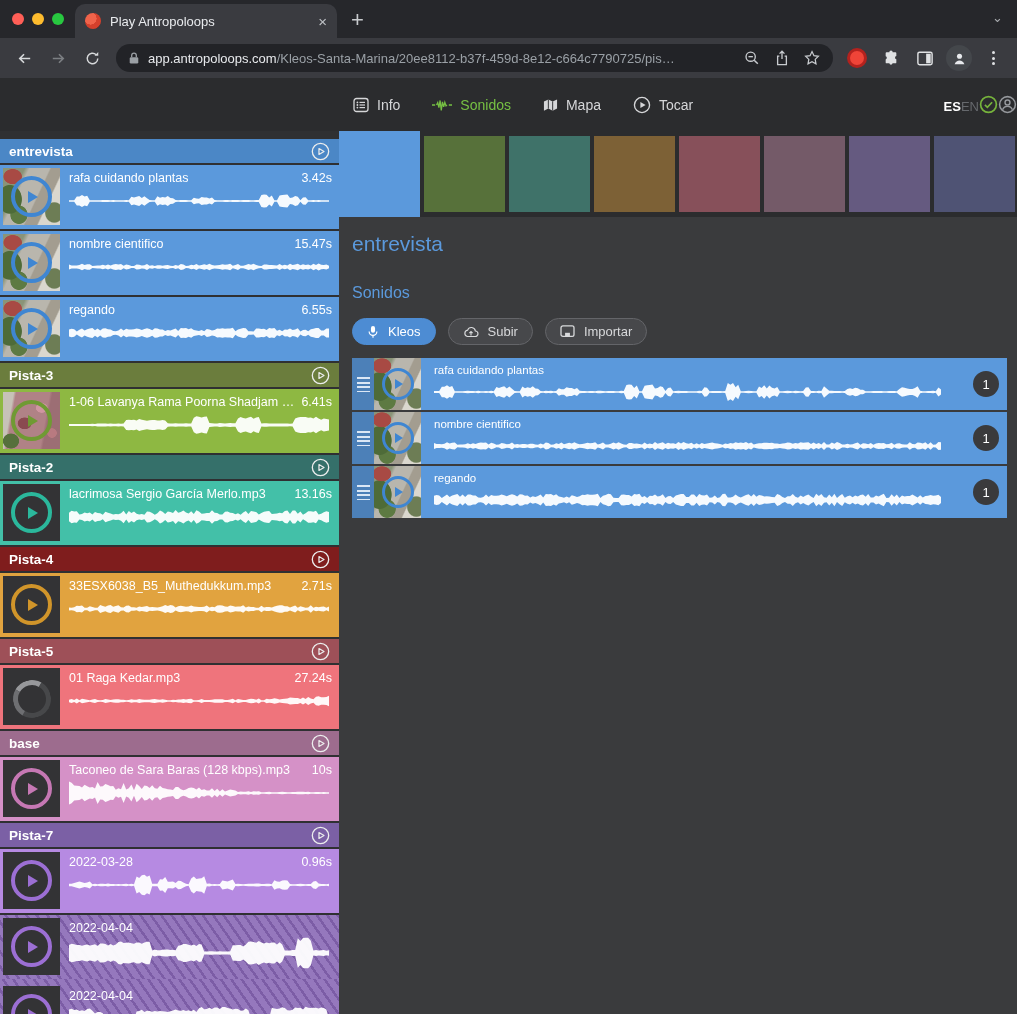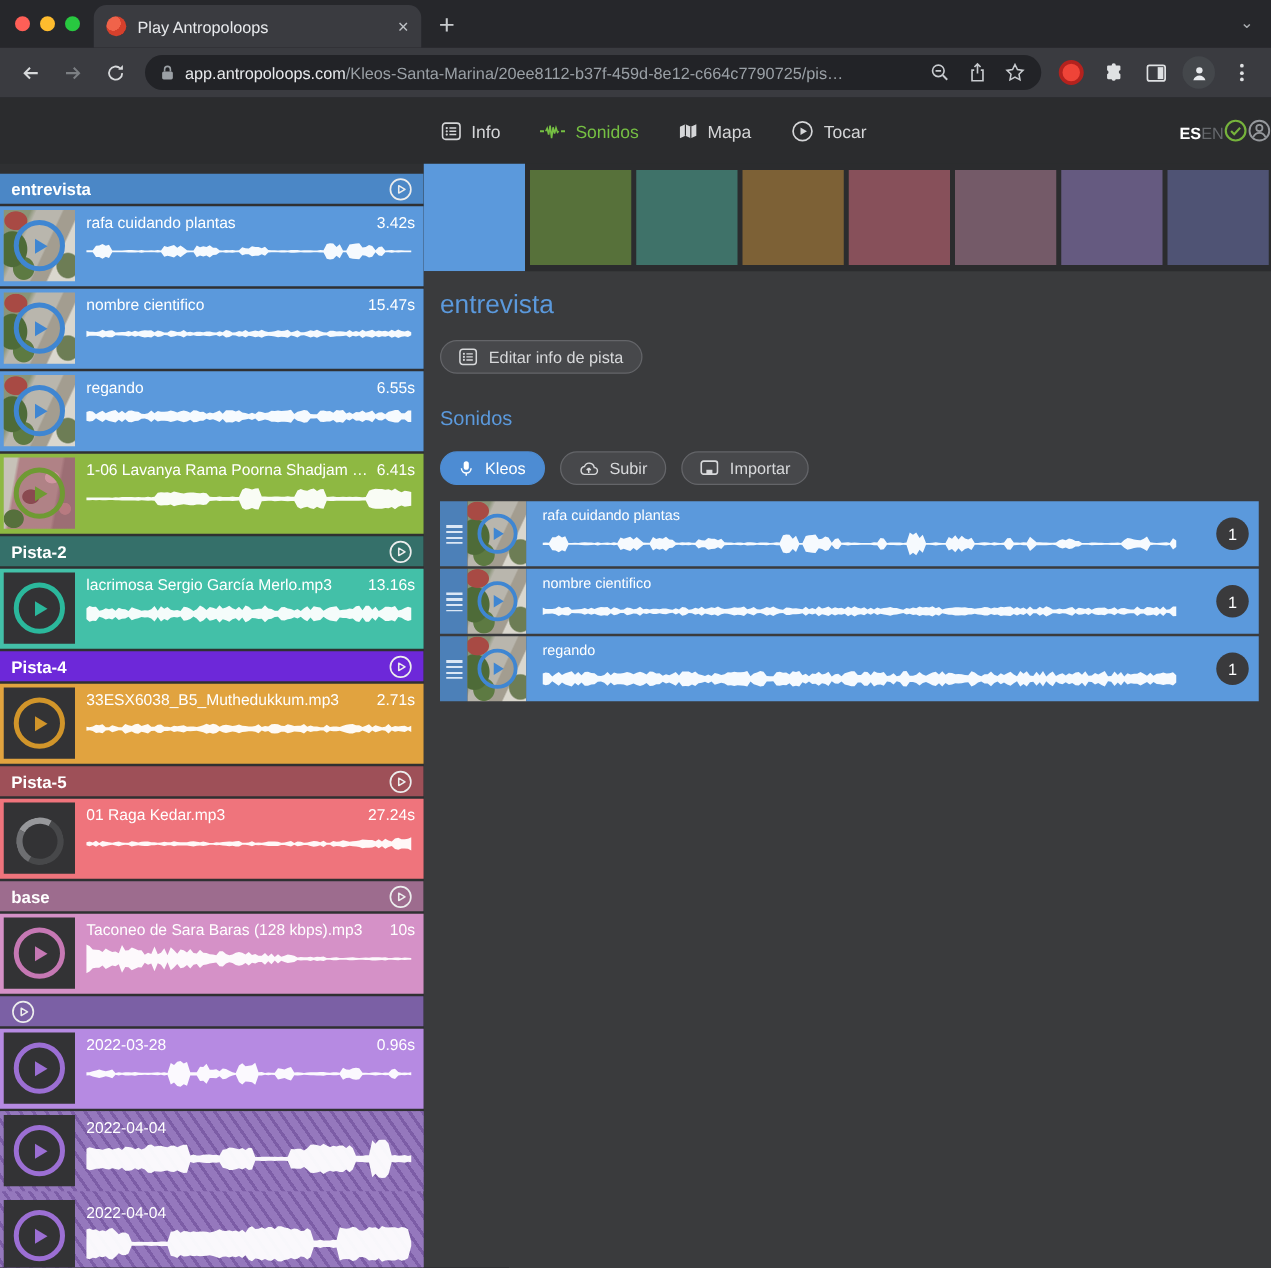--- a/index.html
+++ b/index.html
@@ -327,20 +327,27 @@
               <div class="s-row">
                 <span class="s-title">regando</span>
                 <span>6.55s</span>
               </div>
           <div class="wave"><svg width="100%" height="100%" viewBox="0 0 263 24" preserveAspectRatio="none">
                   <path d="M0,12 L0.0,8.5 L2.6,7.8 L5.2,8.2 L7.8,10.4 L10.4,8.8 L13.0,7.5 L15.6,9.5 L18.2,8.3 L20.8,7.6 L23.4,7.0 L26.0,9.3 L28.6,7.5 L31.2,9.6 L33.8,7.5 L36.4,7.3 L39.0,8.2 L41.6,8.4 L44.2,10.0 L46.8,10.2 L49.4,9.5 L52.0,7.4 L54.6,9.6 L57.2,7.8 L59.8,8.4 L62.4,8.4 L65.0,8.2 L67.6,7.4 L70.2,8.0 L72.8,8.9 L75.4,8.0 L78.0,7.3 L80.6,7.9 L83.2,9.2 L85.8,7.2 L88.4,7.4 L91.0,8.5 L93.6,8.4 L96.2,10.0 L98.8,9.0 L101.4,9.6 L104.0,8.6 L106.6,7.4 L109.2,9.9 L111.8,7.1 L114.4,7.2 L117.0,7.1 L119.6,8.2 L122.2,7.2 L124.8,9.0 L127.4,9.4 L130.0,10.1 L132.6,9.1 L135.2,10.2 L137.8,8.1 L140.4,8.6 L143.0,9.4 L145.6,8.9 L148.2,7.6 L150.8,7.7 L153.4,7.3 L156.0,7.7 L158.6,7.6 L161.2,7.4 L163.8,6.8 L166.4,10.2 L169.0,8.4 L171.6,7.8 L174.2,6.9 L176.8,7.3 L179.4,10.2 L182.0,10.3 L184.6,10.4 L187.2,7.6 L189.8,7.4 L192.4,7.9 L195.0,7.8 L197.6,9.1 L200.2,7.0 L202.8,7.4 L205.4,6.9 L208.0,9.7 L210.6,8.7 L213.2,10.2 L215.8,8.5 L218.4,8.7 L221.0,7.4 L223.6,9.1 L226.2,8.6 L228.8,7.3 L231.4,10.4 L234.0,8.9 L236.6,8.7 L239.2,10.3 L241.8,8.3 L244.4,7.7 L247.0,7.0 L249.6,7.0 L252.2,9.5 L254.8,9.5 L257.4,7.4 L260.0,7.4 L260.0,12 L260.0,16.6 L257.4,16.6 L254.8,14.5 L252.2,14.5 L249.6,17.0 L247.0,17.0 L244.4,16.3 L241.8,15.7 L239.2,13.7 L236.6,15.3 L234.0,15.1 L231.4,13.6 L228.8,16.7 L226.2,15.4 L223.6,14.9 L221.0,16.6 L218.4,15.3 L215.8,15.5 L213.2,13.8 L210.6,15.3 L208.0,14.3 L205.4,17.1 L202.8,16.6 L200.2,17.0 L197.6,14.9 L195.0,16.2 L192.4,16.1 L189.8,16.6 L187.2,16.4 L184.6,13.6 L182.0,13.7 L179.4,13.8 L176.8,16.7 L174.2,17.1 L171.6,16.2 L169.0,15.6 L166.4,13.8 L163.8,17.2 L161.2,16.6 L158.6,16.4 L156.0,16.3 L153.4,16.7 L150.8,16.3 L148.2,16.4 L145.6,15.1 L143.0,14.6 L140.4,15.4 L137.8,15.9 L135.2,13.8 L132.6,14.9 L130.0,13.9 L127.4,14.6 L124.8,15.0 L122.2,16.8 L119.6,15.8 L117.0,16.9 L114.4,16.8 L111.8,16.9 L109.2,14.1 L106.6,16.6 L104.0,15.4 L101.4,14.4 L98.8,15.0 L96.2,14.0 L93.6,15.6 L91.0,15.5 L88.4,16.6 L85.8,16.8 L83.2,14.8 L80.6,16.1 L78.0,16.7 L75.4,16.0 L72.8,15.1 L70.2,16.0 L67.6,16.6 L65.0,15.8 L62.4,15.6 L59.8,15.6 L57.2,16.2 L54.6,14.4 L52.0,16.6 L49.4,14.5 L46.8,13.8 L44.2,14.0 L41.6,15.6 L39.0,15.8 L36.4,16.7 L33.8,16.5 L31.2,14.4 L28.6,16.5 L26.0,14.7 L23.4,17.0 L20.8,16.4 L18.2,15.7 L15.6,14.5 L13.0,16.5 L10.4,15.2 L7.8,13.6 L5.2,15.8 L2.6,16.2 L0.0,15.5 Z" fill="#ffffff" fill-opacity="0.95"></path>
                 </svg></div>
             </div>
         </div>
 
+        <div class="t-header" style="background: rgb(107, 125, 61);">
+          <span class="t-name">Pista-3</span>
+          <svg class="play-o" viewBox="0 0 20 20" width="19" height="19">
+              <circle cx="10" cy="10" r="8.6" fill="none" stroke="currentColor" stroke-width="1.4"></circle>
+              <path d="M8.4 6.9v6.2l5.3-3.1z" fill="none" stroke="currentColor" stroke-width="1.3" stroke-linejoin="round"></path>
+            </svg>
+        </div>
         <div class="s-item" style="background: rgb(142, 184, 66); --accent: #6f9a33;">
           <div class="thumb flowers">
               <div class="ring">
                 <div class="c">
                   <div class="t"></div>
                 </div>
               </div>
             </div>
           <div class="s-body">
               <div class="s-row">
@@ -372,21 +379,21 @@
               <div class="s-row">
                 <span class="s-title">lacrimosa Sergio García Merlo.mp3</span>
                 <span>13.16s</span>
               </div>
           <div class="wave"><svg width="100%" height="100%" viewBox="0 0 263 24" preserveAspectRatio="none">
                   <path d="M0,12 L0.0,7.8 L2.6,5.7 L5.2,6.5 L7.8,6.3 L10.4,9.6 L13.0,8.9 L15.6,7.5 L18.2,8.3 L20.8,7.5 L23.4,9.5 L26.0,7.1 L28.6,8.1 L31.2,8.3 L33.8,9.7 L36.4,6.8 L39.0,7.8 L41.6,8.5 L44.2,9.5 L46.8,9.1 L49.4,9.3 L52.0,8.3 L54.6,5.8 L57.2,9.5 L59.8,5.9 L62.4,7.9 L65.0,6.6 L67.6,8.8 L70.2,9.4 L72.8,9.0 L75.4,9.8 L78.0,6.4 L80.6,6.8 L83.2,7.9 L85.8,9.8 L88.4,8.3 L91.0,5.4 L93.6,6.7 L96.2,9.0 L98.8,6.5 L101.4,7.1 L104.0,8.1 L106.6,5.1 L109.2,7.7 L111.8,6.9 L114.4,5.6 L117.0,7.6 L119.6,8.5 L122.2,6.3 L124.8,9.0 L127.4,5.3 L130.0,6.4 L132.6,8.7 L135.2,8.4 L137.8,7.9 L140.4,8.0 L143.0,5.2 L145.6,7.7 L148.2,8.1 L150.8,9.5 L153.4,9.6 L156.0,6.8 L158.6,6.6 L161.2,7.7 L163.8,8.1 L166.4,9.3 L169.0,8.2 L171.6,9.7 L174.2,7.5 L176.8,6.0 L179.4,9.0 L182.0,6.0 L184.6,6.6 L187.2,7.0 L189.8,9.6 L192.4,7.9 L195.0,6.7 L197.6,6.3 L200.2,5.9 L202.8,9.1 L205.4,8.7 L208.0,8.6 L210.6,7.8 L213.2,8.2 L215.8,6.0 L218.4,5.5 L221.0,9.1 L223.6,5.6 L226.2,5.6 L228.8,8.8 L231.4,6.4 L234.0,9.8 L236.6,8.3 L239.2,6.3 L241.8,6.3 L244.4,6.8 L247.0,5.8 L249.6,9.4 L252.2,8.8 L254.8,7.3 L257.4,6.3 L260.0,7.1 L260.0,12 L260.0,16.9 L257.4,17.7 L254.8,16.7 L252.2,15.2 L249.6,14.6 L247.0,18.2 L244.4,17.2 L241.8,17.7 L239.2,17.7 L236.6,15.7 L234.0,14.2 L231.4,17.6 L228.8,15.2 L226.2,18.4 L223.6,18.4 L221.0,14.9 L218.4,18.5 L215.8,18.0 L213.2,15.8 L210.6,16.2 L208.0,15.4 L205.4,15.3 L202.8,14.9 L200.2,18.1 L197.6,17.7 L195.0,17.3 L192.4,16.1 L189.8,14.4 L187.2,17.0 L184.6,17.4 L182.0,18.0 L179.4,15.0 L176.8,18.0 L174.2,16.5 L171.6,14.3 L169.0,15.8 L166.4,14.7 L163.8,15.9 L161.2,16.3 L158.6,17.4 L156.0,17.2 L153.4,14.4 L150.8,14.5 L148.2,15.9 L145.6,16.3 L143.0,18.8 L140.4,16.0 L137.8,16.1 L135.2,15.6 L132.6,15.3 L130.0,17.6 L127.4,18.7 L124.8,15.0 L122.2,17.7 L119.6,15.5 L117.0,16.4 L114.4,18.4 L111.8,17.1 L109.2,16.3 L106.6,18.9 L104.0,15.9 L101.4,16.9 L98.8,17.5 L96.2,15.0 L93.6,17.3 L91.0,18.6 L88.4,15.7 L85.8,14.2 L83.2,16.1 L80.6,17.2 L78.0,17.6 L75.4,14.2 L72.8,15.0 L70.2,14.6 L67.6,15.2 L65.0,17.4 L62.4,16.1 L59.8,18.1 L57.2,14.5 L54.6,18.2 L52.0,15.7 L49.4,14.7 L46.8,14.9 L44.2,14.5 L41.6,15.5 L39.0,16.2 L36.4,17.2 L33.8,14.3 L31.2,15.7 L28.6,15.9 L26.0,16.9 L23.4,14.5 L20.8,16.5 L18.2,15.7 L15.6,16.5 L13.0,15.1 L10.4,14.4 L7.8,17.7 L5.2,17.5 L2.6,18.3 L0.0,16.2 Z" fill="#ffffff" fill-opacity="0.95"></path>
                 </svg></div>
             </div>
         </div>
 
-        <div class="t-header" style="background: #6d28d9;">
+        <div class="t-header" style="background: #7f1d1d;">
           <span class="t-name">Pista-4</span>
           <svg class="play-o" viewBox="0 0 20 20" width="19" height="19">
               <circle cx="10" cy="10" r="8.6" fill="none" stroke="currentColor" stroke-width="1.4"></circle>
               <path d="M8.4 6.9v6.2l5.3-3.1z" fill="none" stroke="currentColor" stroke-width="1.3" stroke-linejoin="round"></path>
             </svg>
         </div>
         <div class="s-item" style="background: rgb(225, 163, 63); --accent: #d1952a;">
           <div class="thumb darkthumb">
               <div class="ring">
                 <div class="c">
@@ -447,20 +454,21 @@
                 <span class="s-title">Taconeo de Sara Baras (128 kbps).mp3</span>
                 <span>10s</span>
               </div>
           <div class="wave"><svg width="100%" height="100%" viewBox="0 0 263 24" preserveAspectRatio="none">
                   <path d="M0,12 L0.0,0.5 L2.6,1.8 L5.2,4.5 L7.8,4.8 L10.4,4.9 L13.0,6.6 L15.6,3.8 L18.2,5.3 L20.8,6.6 L23.4,6.1 L26.0,7.6 L28.6,0.9 L31.2,5.4 L33.8,5.2 L36.4,2.9 L39.0,4.0 L41.6,5.2 L44.2,5.1 L46.8,8.8 L49.4,7.2 L52.0,8.2 L54.6,2.1 L57.2,8.4 L59.8,7.2 L62.4,3.5 L65.0,9.2 L67.6,2.8 L70.2,5.1 L72.8,7.9 L75.4,4.5 L78.0,5.1 L80.6,7.0 L83.2,4.2 L85.8,7.3 L88.4,7.8 L91.0,4.7 L93.6,7.1 L96.2,7.4 L98.8,8.3 L101.4,8.6 L104.0,9.1 L106.6,6.0 L109.2,5.9 L111.8,8.2 L114.4,9.2 L117.0,8.6 L119.6,7.1 L122.2,6.5 L124.8,7.1 L127.4,8.6 L130.0,6.6 L132.6,8.9 L135.2,8.2 L137.8,9.5 L140.4,9.5 L143.0,7.3 L145.6,10.0 L148.2,7.7 L150.8,10.6 L153.4,8.3 L156.0,10.4 L158.6,9.5 L161.2,8.6 L163.8,9.0 L166.4,9.5 L169.0,11.0 L171.6,10.6 L174.2,10.8 L176.8,10.8 L179.4,10.3 L182.0,11.0 L184.6,10.3 L187.2,10.6 L189.8,10.2 L192.4,11.3 L195.0,11.3 L197.6,10.9 L200.2,10.8 L202.8,11.3 L205.4,11.3 L208.0,11.2 L210.6,10.9 L213.2,10.8 L215.8,11.1 L218.4,11.3 L221.0,11.2 L223.6,11.0 L226.2,11.1 L228.8,10.7 L231.4,10.7 L234.0,10.8 L236.6,11.0 L239.2,10.7 L241.8,11.3 L244.4,11.3 L247.0,11.0 L249.6,10.9 L252.2,11.3 L254.8,11.0 L257.4,11.2 L260.0,11.3 L260.0,12 L260.0,12.7 L257.4,12.8 L254.8,13.0 L252.2,12.7 L249.6,13.1 L247.0,13.0 L244.4,12.7 L241.8,12.7 L239.2,13.3 L236.6,13.0 L234.0,13.2 L231.4,13.3 L228.8,13.3 L226.2,12.9 L223.6,13.0 L221.0,12.8 L218.4,12.7 L215.8,12.9 L213.2,13.2 L210.6,13.1 L208.0,12.8 L205.4,12.7 L202.8,12.7 L200.2,13.2 L197.6,13.1 L195.0,12.7 L192.4,12.7 L189.8,13.8 L187.2,13.4 L184.6,13.7 L182.0,13.0 L179.4,13.7 L176.8,13.2 L174.2,13.2 L171.6,13.4 L169.0,13.0 L166.4,14.5 L163.8,15.0 L161.2,15.4 L158.6,14.5 L156.0,13.6 L153.4,15.7 L150.8,13.4 L148.2,16.3 L145.6,14.0 L143.0,16.7 L140.4,14.5 L137.8,14.5 L135.2,15.8 L132.6,15.1 L130.0,17.4 L127.4,15.4 L124.8,16.9 L122.2,17.5 L119.6,16.9 L117.0,15.4 L114.4,14.8 L111.8,15.8 L109.2,18.1 L106.6,18.0 L104.0,14.9 L101.4,15.4 L98.8,15.7 L96.2,16.6 L93.6,16.9 L91.0,19.3 L88.4,16.2 L85.8,16.7 L83.2,19.8 L80.6,17.0 L78.0,18.9 L75.4,19.5 L72.8,16.1 L70.2,18.9 L67.6,21.2 L65.0,14.8 L62.4,20.5 L59.8,16.8 L57.2,15.6 L54.6,21.9 L52.0,15.8 L49.4,16.8 L46.8,15.2 L44.2,18.9 L41.6,18.8 L39.0,20.0 L36.4,21.1 L33.8,18.8 L31.2,18.6 L28.6,23.1 L26.0,16.4 L23.4,17.9 L20.8,17.4 L18.2,18.7 L15.6,20.2 L13.0,17.4 L10.4,19.1 L7.8,19.2 L5.2,19.5 L2.6,22.2 L0.0,23.5 Z" fill="#ffffff" fill-opacity="0.95"></path>
                 </svg></div>
             </div>
         </div>
 
         <div class="t-header" style="background: rgb(123, 96, 165);">
+          <span class="t-name">Pista-7</span>
           <svg class="play-o" viewBox="0 0 20 20" width="19" height="19">
               <circle cx="10" cy="10" r="8.6" fill="none" stroke="currentColor" stroke-width="1.4"></circle>
               <path d="M8.4 6.9v6.2l5.3-3.1z" fill="none" stroke="currentColor" stroke-width="1.3" stroke-linejoin="round"></path>
             </svg>
         </div>
         <div class="s-item" style="background: rgb(182, 138, 226); --accent: #9c6fd4;">
           <div class="thumb darkthumb">
               <div class="ring">
                 <div class="c">
                   <div class="t"></div>
@@ -525,32 +533,20 @@
           <div class="swatch" style="background: rgb(125, 97, 54);"></div>
           <div class="swatch" style="background: rgb(135, 80, 90);"></div>
           <div class="swatch" style="background: rgb(116, 90, 104);"></div>
           <div class="swatch" style="background: rgb(101, 90, 128);"></div>
           <div class="swatch" style="background: rgb(79, 83, 116);"></div>
         </div>
 
         <div class="panel">
           <div class="p-title" style="color: rgb(91, 153, 220);">entrevista</div>
 
-          <button class="pill">
-            <svg viewBox="0 0 16 16" width="15" height="15" style="color:#d8d9db">
-                <rect x="1" y="1.5" width="14" height="13" rx="2.5" fill="none" stroke="currentColor" stroke-width="1.3"></rect>
-                <circle cx="4.4" cy="5.4" r=".9" fill="currentColor"></circle>
-                <line x1="6.5" y1="5.4" x2="12" y2="5.4" stroke="currentColor" stroke-width="1.2"></line>
-                <circle cx="4.4" cy="8" r=".9" fill="currentColor"></circle>
-                <line x1="6.5" y1="8" x2="12" y2="8" stroke="currentColor" stroke-width="1.2"></line>
-                <circle cx="4.4" cy="10.6" r=".9" fill="currentColor"></circle>
-                <line x1="6.5" y1="10.6" x2="12" y2="10.6" stroke="currentColor" stroke-width="1.2"></line>
-              </svg>
-            <span>Editar info de pista</span>
-          </button>
 
           <div class="p-sonidos" style="color: rgb(91, 153, 220);">Sonidos</div>
 
           <div class="actions">
             <button class="pill primary">
               <svg viewBox="0 0 14 16" width="12" height="14">
                   <rect x="4.6" y="1" width="4.8" height="8" rx="2.4" fill="#fff"></rect>
                   <path d="M2.5 7.5a4.5 4.5 0 0 0 9 0" stroke="#fff" fill="none" stroke-width="1.4"></path>
                   <line x1="7" y1="12" x2="7" y2="14.6" stroke="#fff" stroke-width="1.4"></line>
                 </svg>

